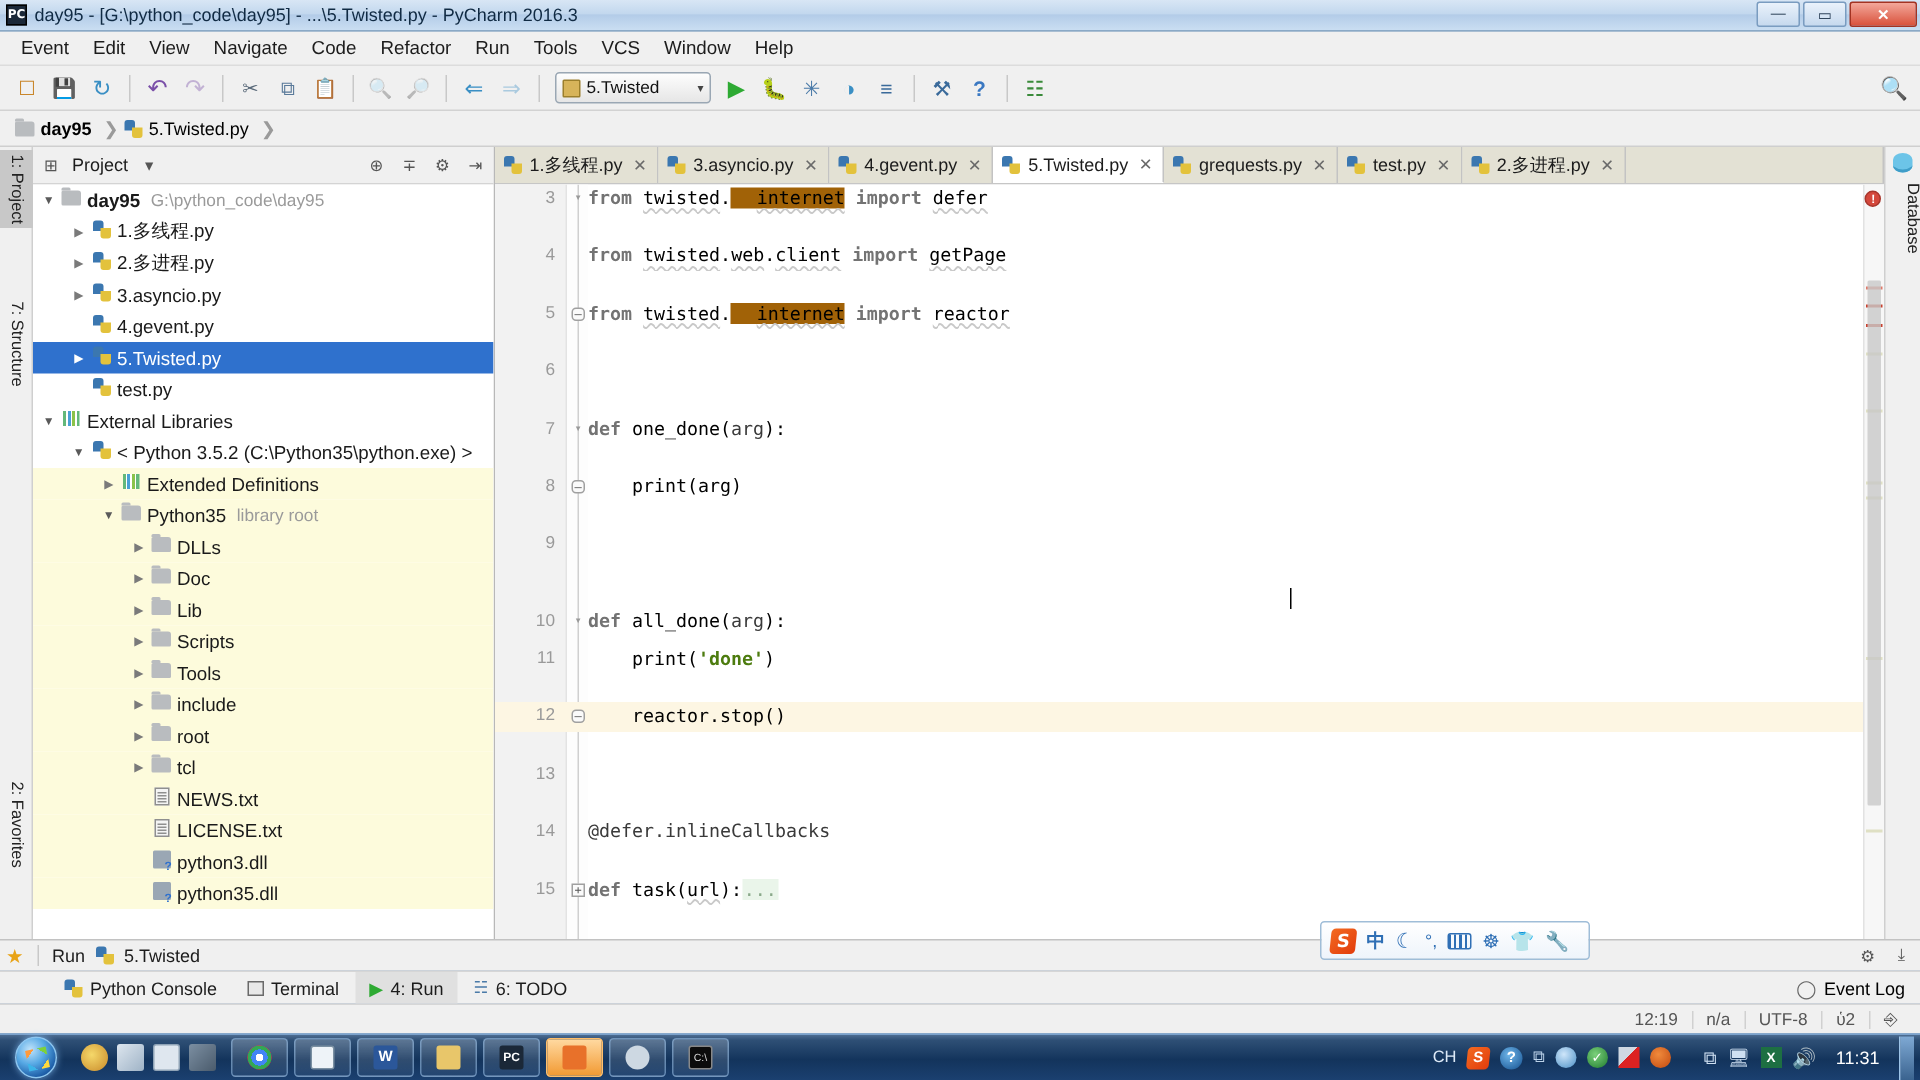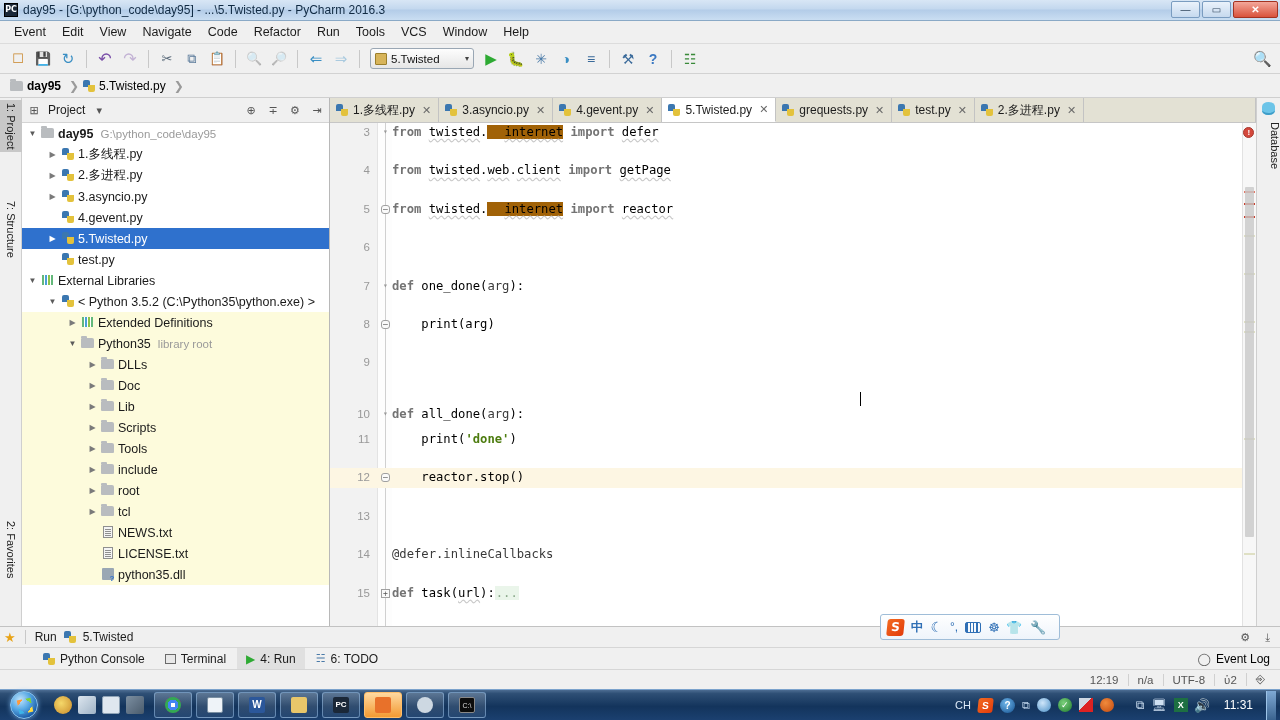--- a/index.html
+++ b/index.html
@@ -516,20 +516,25 @@
           <span class="tlabel">NEWS.txt</span>
         </div>
         <div class="tnode libbg" style="padding-left: 64px;">
           <span class="arrow"></span>
           <span class="ticon"><span class="ico-txt"></span></span>
           <span class="tlabel">LICENSE.txt</span>
         </div>
         <div class="tnode libbg" style="padding-left: 64px;">
           <span class="arrow"></span>
           <span class="ticon"><span class="ico-exe"></span></span>
+          <span class="tlabel">python3.dll</span>
+        </div>
+        <div class="tnode libbg" style="padding-left: 64px;">
+          <span class="arrow"></span>
+          <span class="ticon"><span class="ico-exe"></span></span>
           <span class="tlabel">python35.dll</span>
         </div>
       </div>
   </div>
 
   <div class="editorwrap">
     <div class="tabbar" id="tabbar">
         <div class="etab">
           <span class="ico-py"></span>
           <span>1.多线程.py</span>

